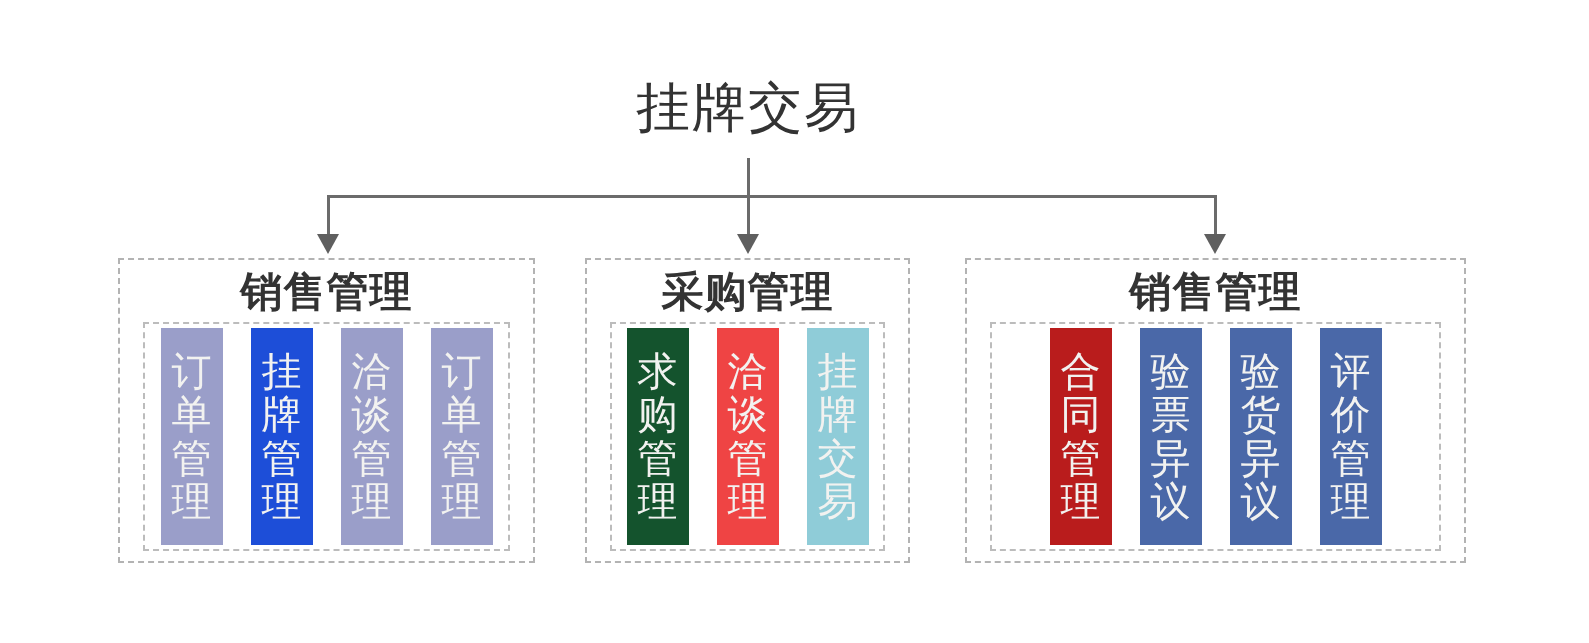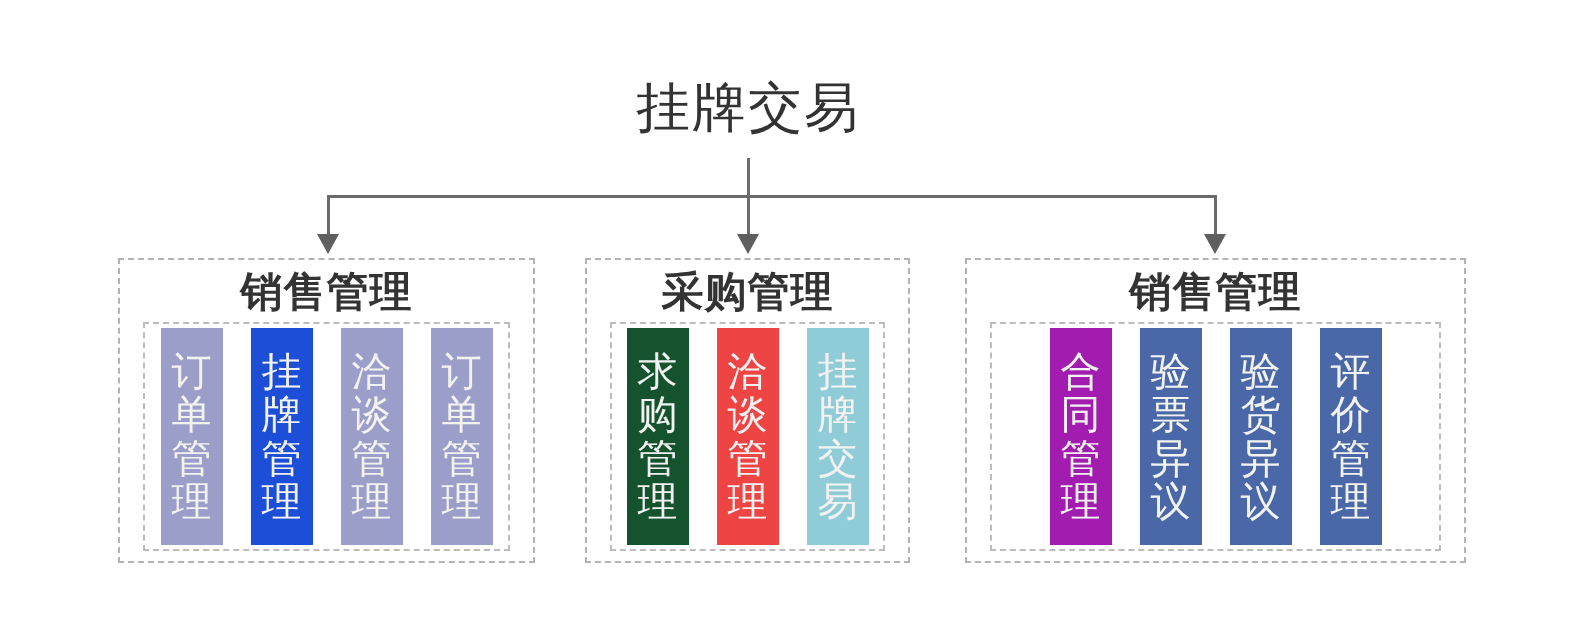--- a/index.html
+++ b/index.html
@@ -162,21 +162,21 @@
       </div>
       <div class="bar" style="background: rgb(143, 204, 216);">
         <div class="bar-label">挂牌交易</div>
       </div>
     </div>
   </div>
 
   <div class="group-box g2">
     <div class="group-title">销售管理</div>
     <div class="inner-box">
-      <div class="bar" style="background: #a21caf;">
+      <div class="bar" style="background: #b91c1c;">
         <div class="bar-label">合同管理</div>
       </div>
       <div class="bar" style="background: rgb(74, 104, 168);">
         <div class="bar-label">验票异议</div>
       </div>
       <div class="bar" style="background: rgb(74, 104, 168);">
         <div class="bar-label">验货异议</div>
       </div>
       <div class="bar" style="background: rgb(74, 104, 168);">
         <div class="bar-label">评价管理</div>

